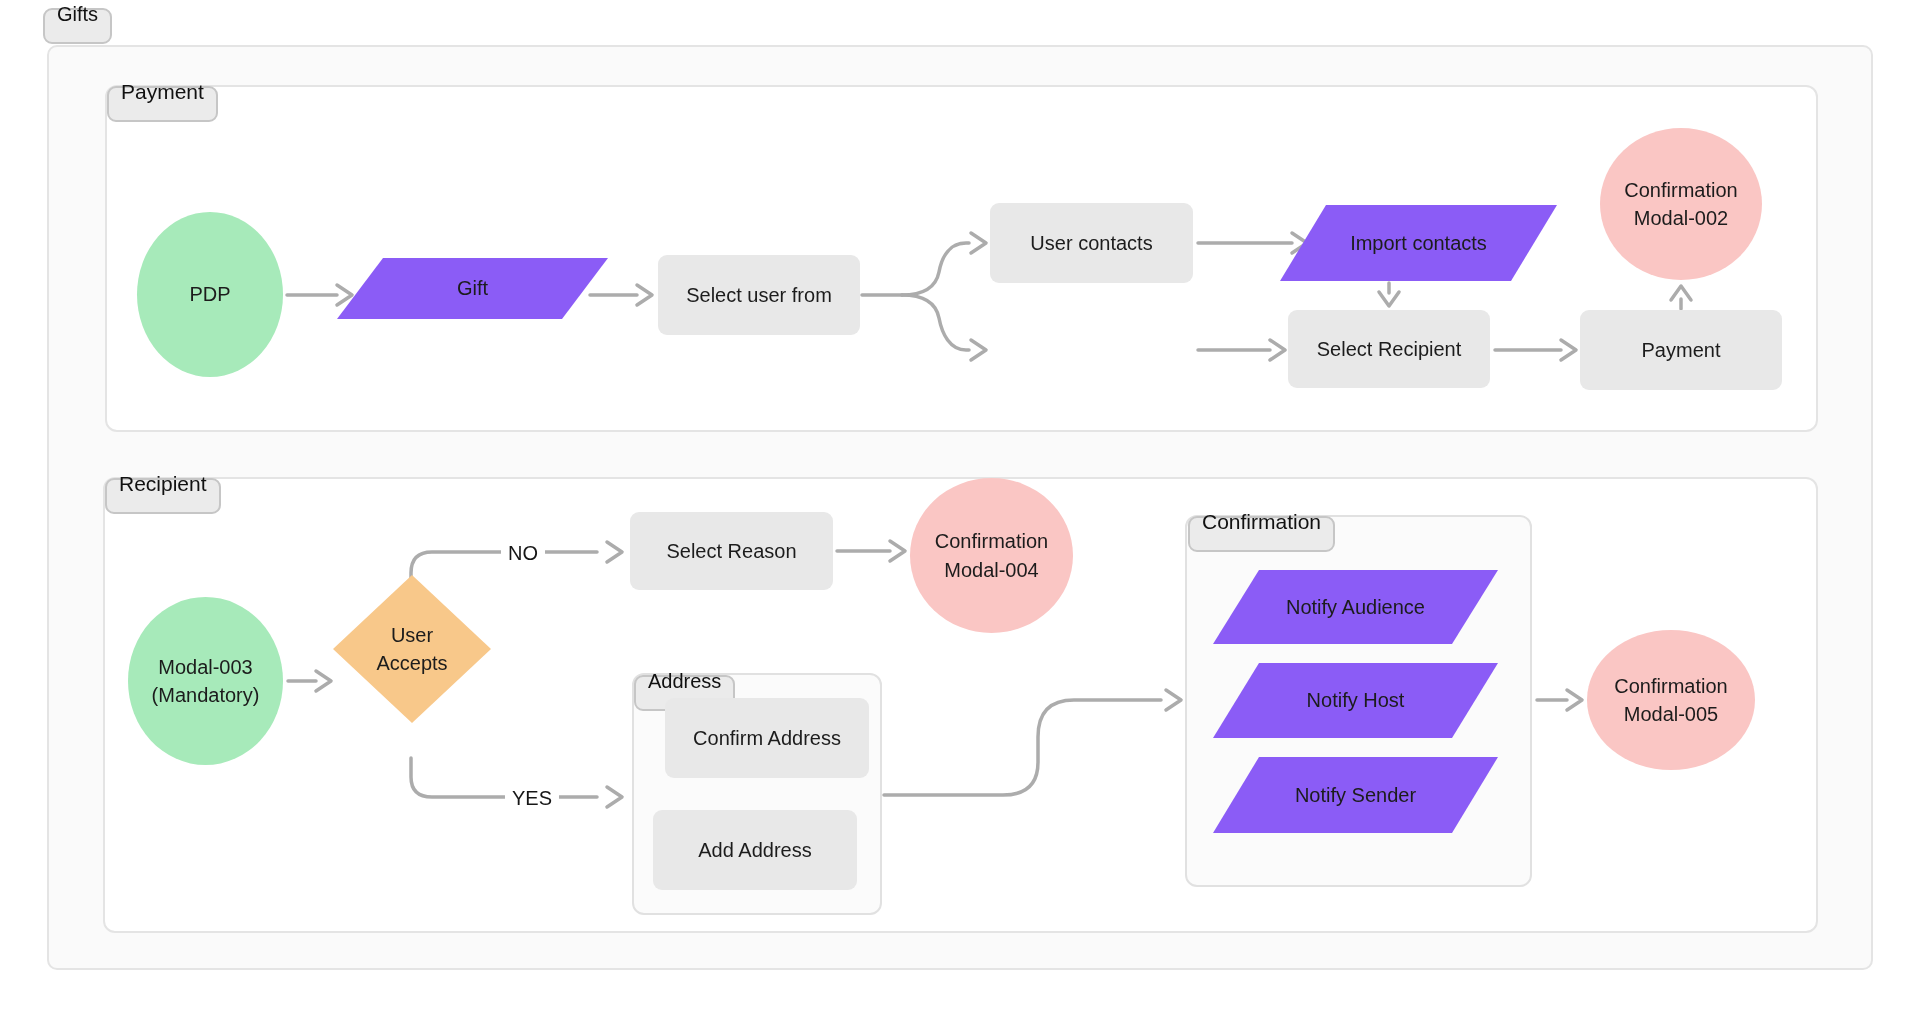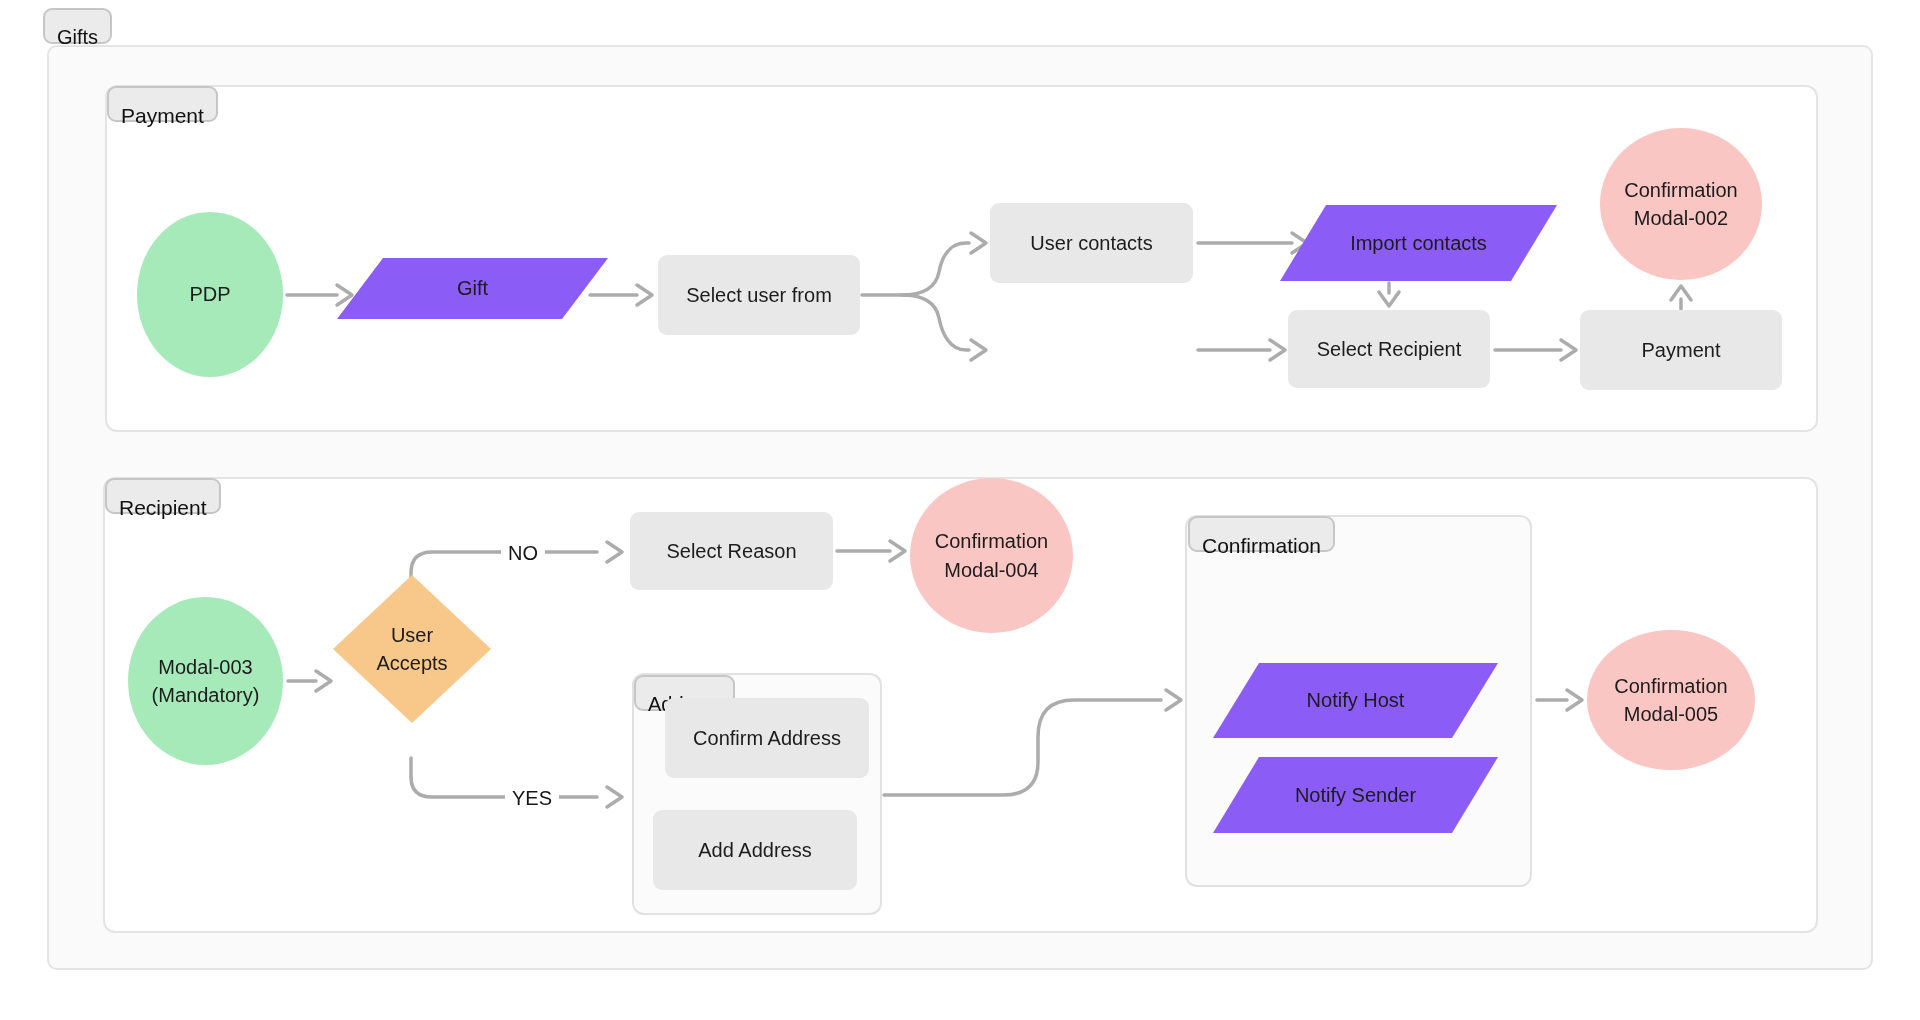--- a/index.html
+++ b/index.html
@@ -19,21 +19,21 @@
   .panel.sender{left:105px;top:85px;width:1713px;height:347px;}
   .panel.recipient{left:103px;top:477px;width:1715px;height:456px;}
   .group{
     position:absolute;background:#fbfbfb;border:2px solid #e1e1e1;
     border-radius:12px;box-sizing:border-box;
   }
   .group.address{left:632px;top:673px;width:250px;height:242px;}
   .group.confirmation{left:1185px;top:515px;width:347px;height:372px;}
   
   .pill{
-    position:absolute;display:inline-flex;align-items:flex-start;
+    position:absolute;display:inline-flex;align-items:flex-end;
     background:#ebebeb;border:2px solid #c6c6c6;border-radius:9px;
     padding:16px 12px;font-size:20px;font-weight:500;color:#111;
     box-sizing:border-box;height:31px;white-space:nowrap;z-index:3;
   }
   .pill.gifts{left:43px;top:8px;}
   .pill.sender{left:107px;top:86px;font-size:21px;height:32px;}
   .pill.recipient{left:105px;top:478px;font-size:21px;height:32px;}
   .pill.address{left:634px;top:675px;}
   .pill.confirmation{left:1188px;top:516px;font-size:21px;height:34px;}
   
@@ -213,20 +213,23 @@
   <div class="node ellipse pink n-m4">
       <span class="node-label">Confirmation
 Modal-004</span>
     </div>
   <div class="node box n-ca">
       <span class="node-label">Confirm Address</span>
     </div>
   <div class="node box n-aa">
       <span class="node-label">Add Address</span>
     </div>
+  <div class="node para n-na">
+      <span class="node-label">Notify Audience</span>
+    </div>
   <div class="node para n-nh">
       <span class="node-label">Notify Host</span>
     </div>
   <div class="node para n-ns">
       <span class="node-label">Notify Sender</span>
     </div>
   <div class="node ellipse pink n-m5">
       <span class="node-label">Confirmation
 Modal-005</span>
     </div>

